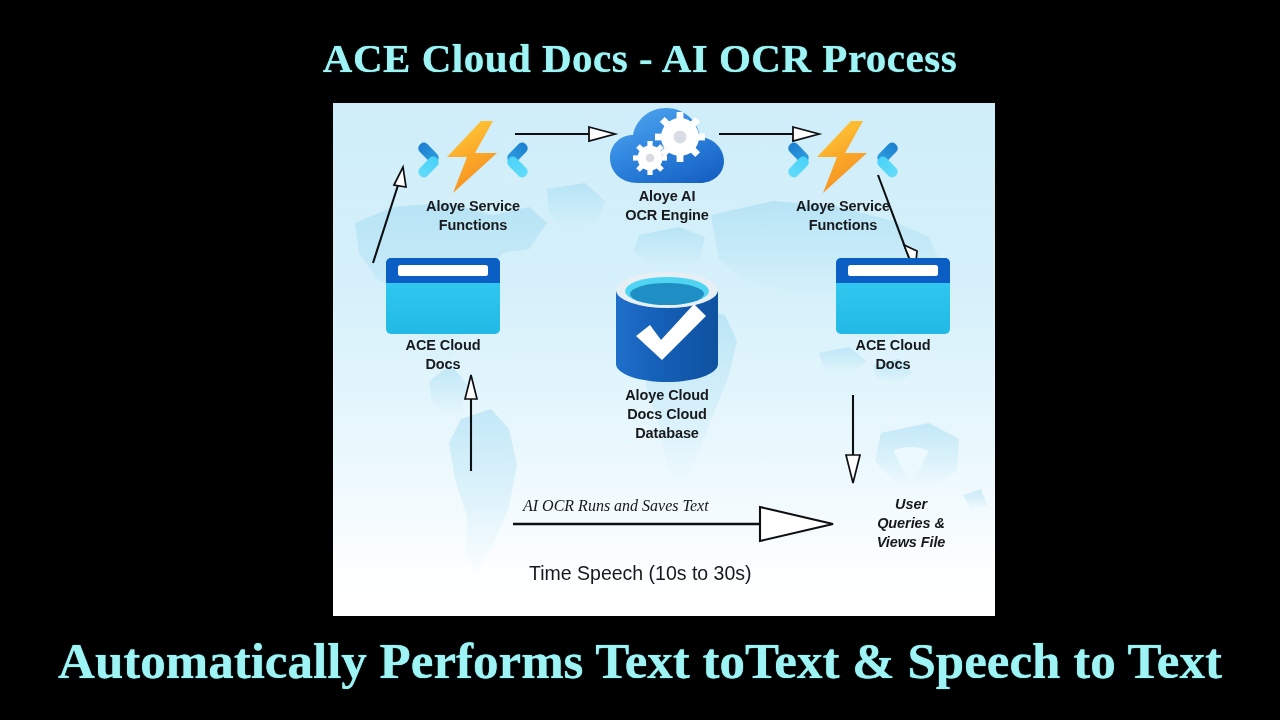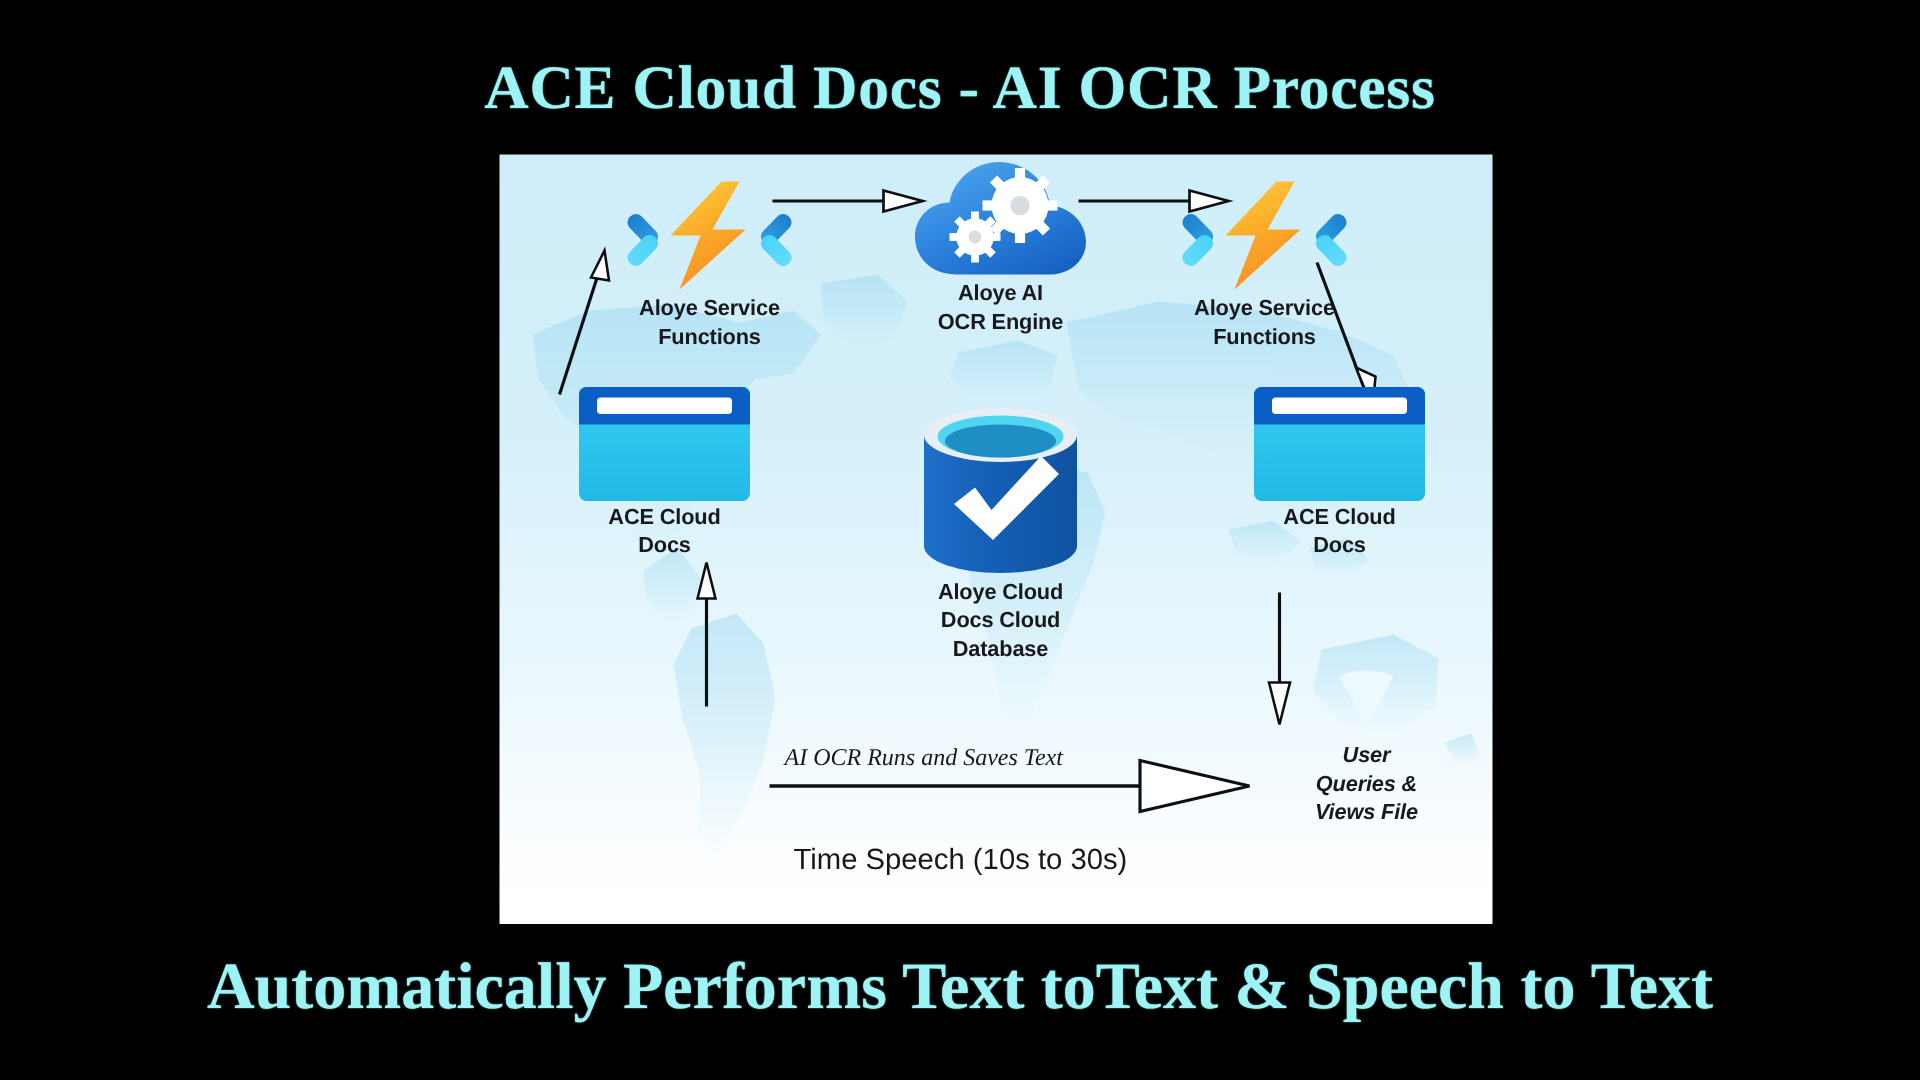--- a/index.html
+++ b/index.html
@@ -25,21 +25,21 @@
     text-shadow: 0 0 1px #7fe8ec;
     white-space: nowrap;
   }
   .title-bottom {
     position: absolute;
     left: 0; top: 632px;
     width: 1280px;
     text-align: center;
     font-family: "Liberation Serif", "DejaVu Serif", serif;
     font-weight: bold;
-    font-size: 44px;
+    font-size: 51px;
     color: #9ef4f4;
     text-shadow: 0 0 1px #7fe8ec;
     white-space: nowrap;
   }
 
   
   #panel {
     position: absolute;
     left: 310px; top: 103px;
     width: 662px; height: 513px;

